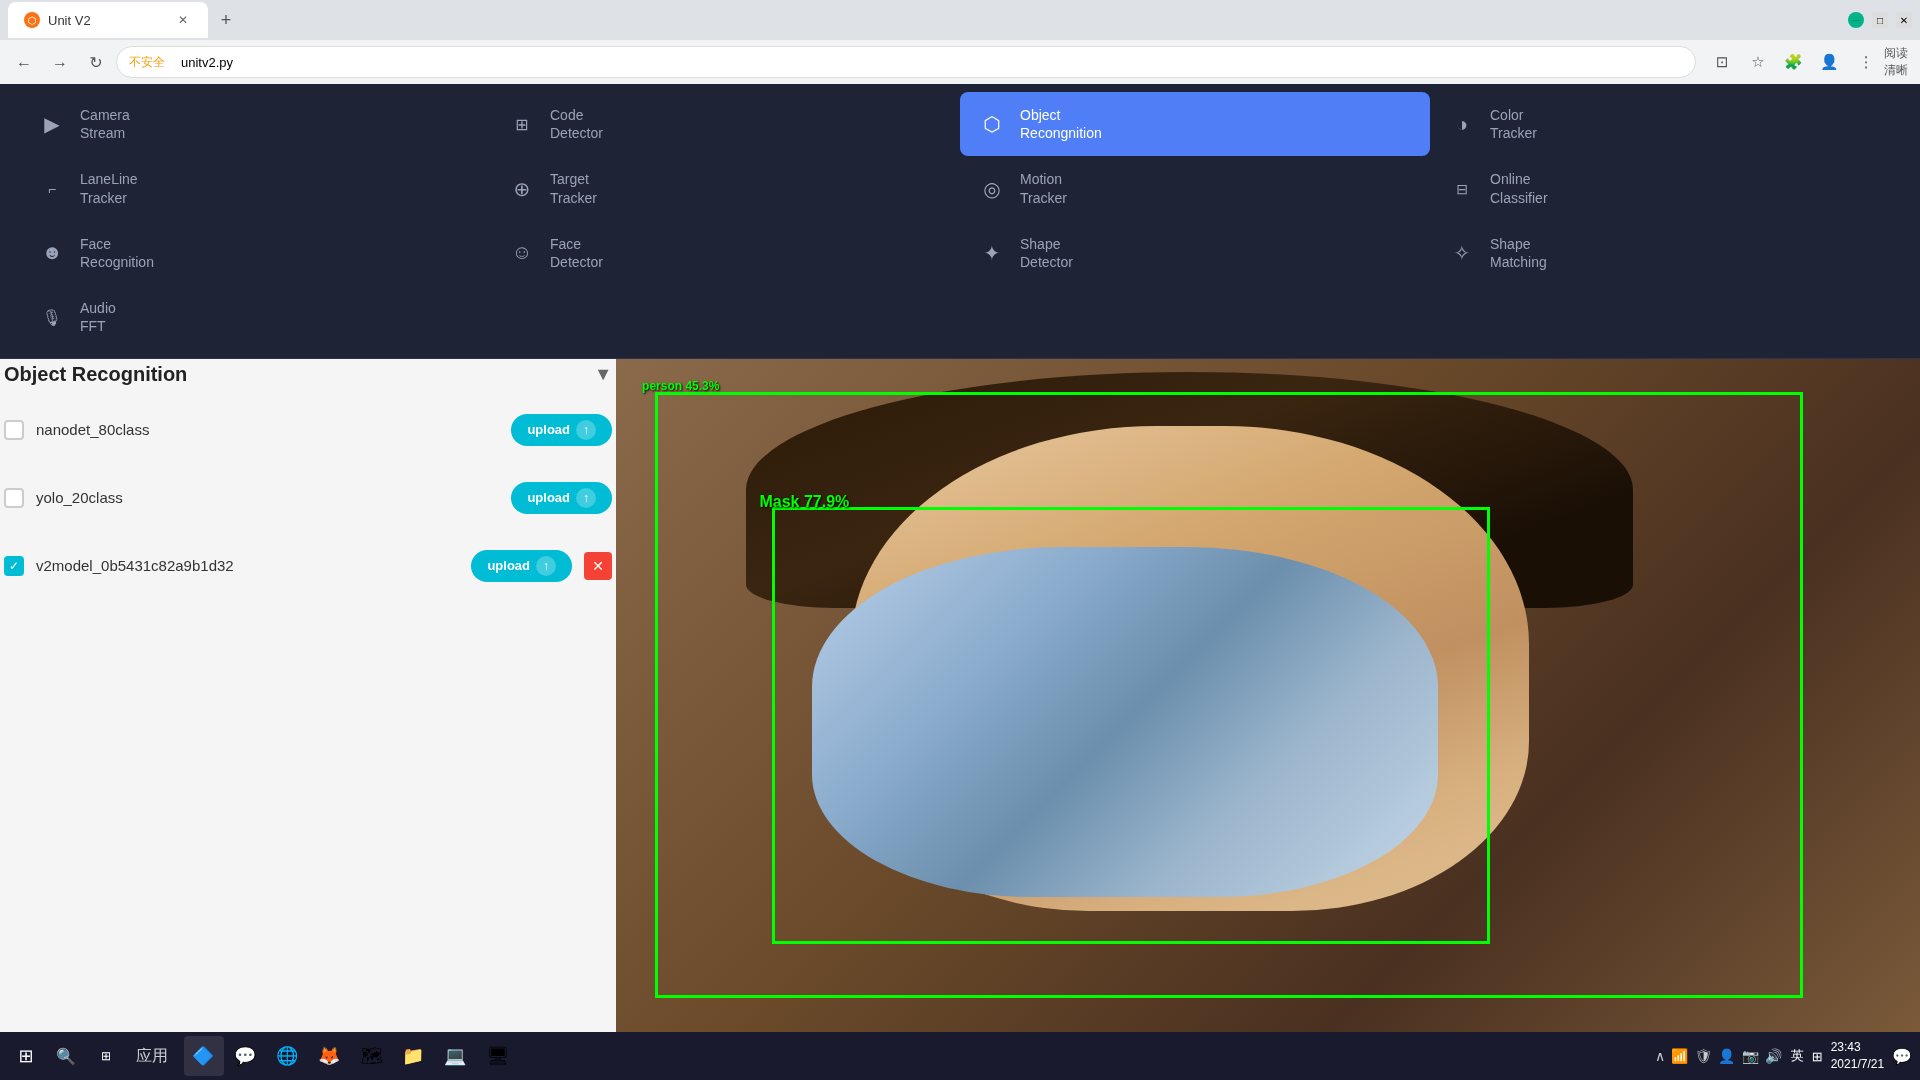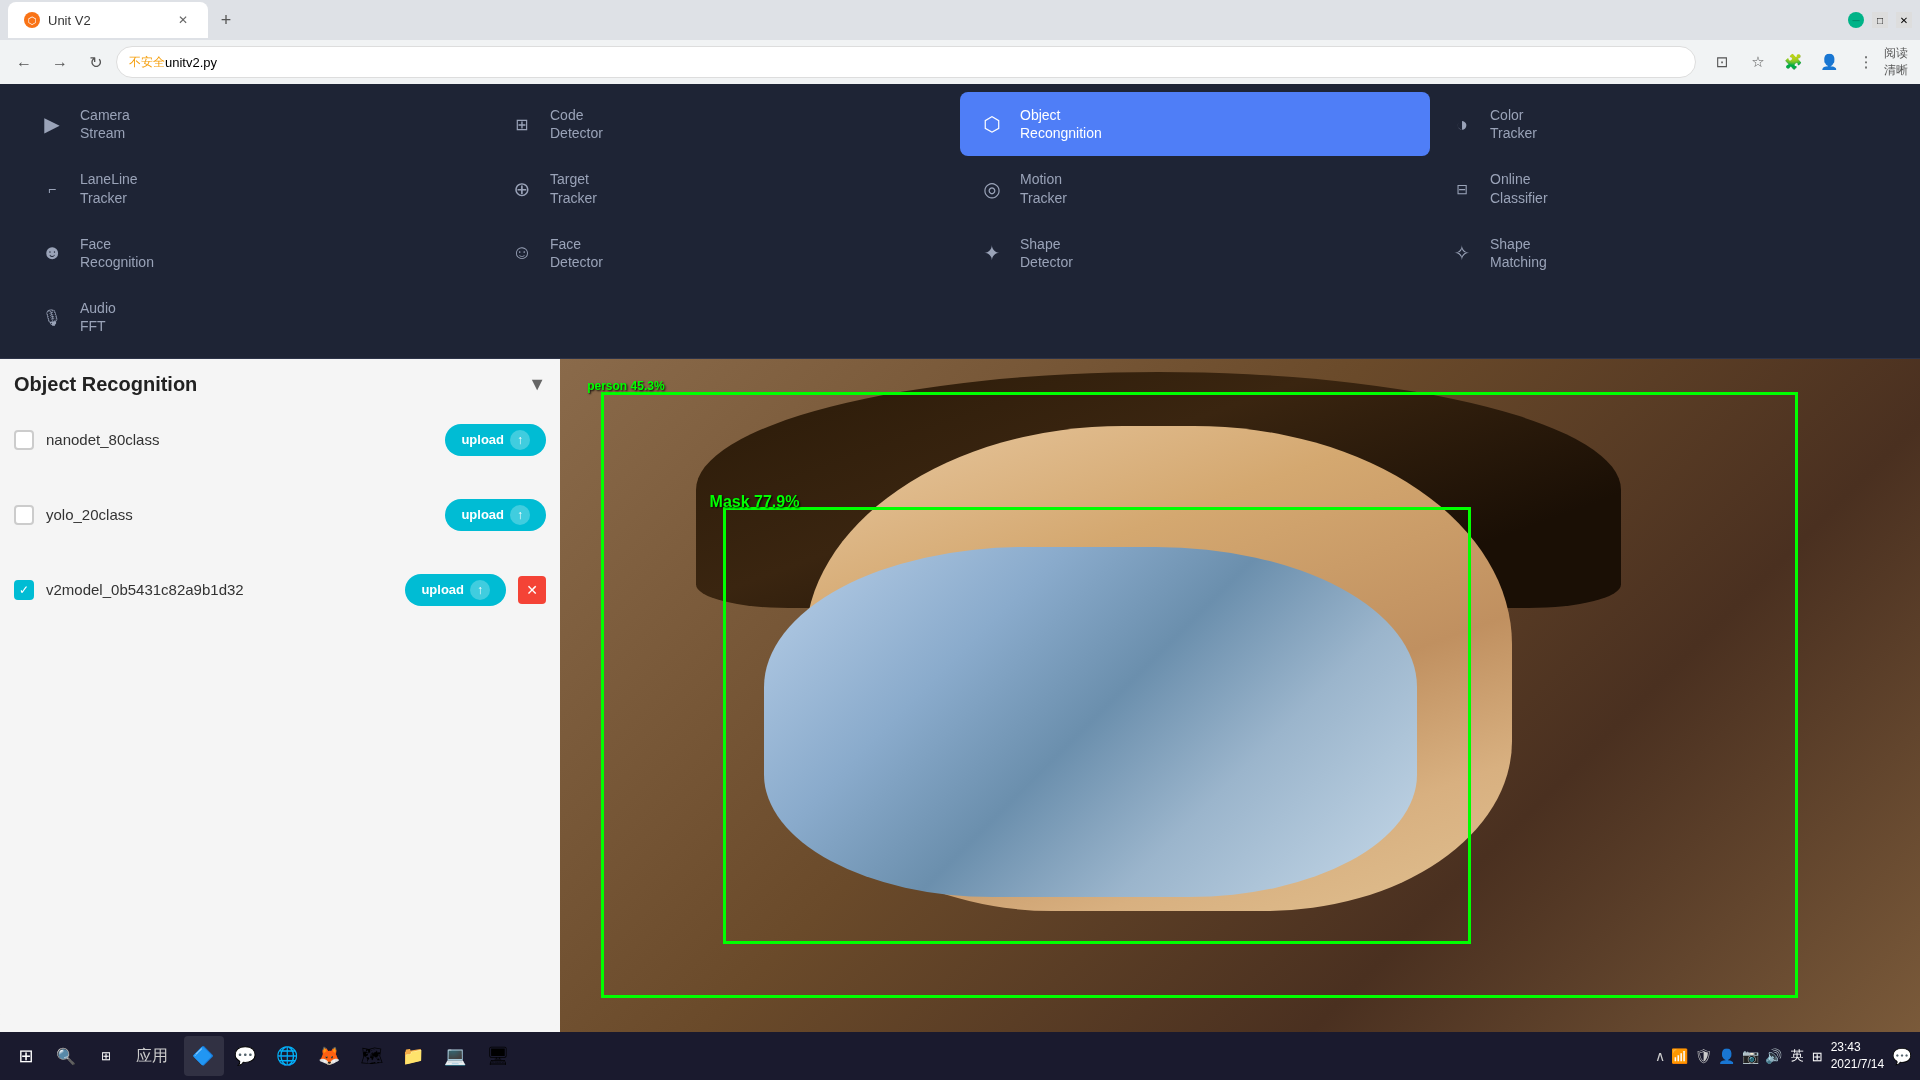--- a/index.html
+++ b/index.html
@@ -4,21 +4,21 @@
   <style>
     * { margin: 0; padding: 0; box-sizing: border-box; }
     body { font-family: 'Segoe UI', Arial, sans-serif; background: #f0f0f0; width: 1920px; height: 1080px; overflow: hidden; }
     .tab-bar { display: flex; align-items: center; height: 40px; background: #dee1e6; padding: 0 8px; gap: 4px; }
     .tab { display: flex; align-items: center; background: #fff; border-radius: 8px 8px 0 0; padding: 0 16px; height: 36px; gap: 8px; min-width: 200px; font-size: 13px; color: #333; }
     .tab .favicon { width: 16px; height: 16px; background: #f97316; border-radius: 50%; display: flex; align-items: center; justify-content: center; font-size: 10px; color: white; }
     .tab .close-btn { margin-left: auto; width: 18px; height: 18px; border-radius: 50%; display: flex; align-items: center; justify-content: center; font-size: 12px; color: #666; cursor: pointer; }
     .new-tab-btn { width: 28px; height: 28px; border-radius: 50%; display: flex; align-items: center; justify-content: center; font-size: 18px; color: #555; cursor: pointer; }
     .browser-controls { display: flex; align-items: center; gap: 4px; padding: 4px 8px; background: #f1f3f4; height: 44px; }
     .nav-btn { width: 32px; height: 32px; border-radius: 50%; display: flex; align-items: center; justify-content: center; font-size: 16px; color: #555; cursor: pointer; }
-    .address-bar { flex: 1; height: 32px; background: #fff; border-radius: 16px; display: flex; align-items: center; padding: 0 12px; gap: 0; font-size: 13px; color: #333; border: 1px solid #ddd; }
+    .address-bar { flex: 1; height: 32px; background: #fff; border-radius: 16px; display: flex; align-items: center; padding: 0 12px; gap: 16px; font-size: 13px; color: #333; border: 1px solid #ddd; }
     .address-bar .warning { color: #f59e0b; font-size: 12px; }
     .toolbar-icons { display: flex; align-items: center; gap: 8px; margin-left: 8px; }
     .toolbar-icon { width: 28px; height: 28px; border-radius: 50%; display: flex; align-items: center; justify-content: center; color: #555; font-size: 15px; cursor: pointer; }
 
     
     .taskbar { position: fixed; bottom: 0; left: 0; right: 0; height: 48px; background: #1a1a2e; display: flex; align-items: center; padding: 0 8px; gap: 4px; z-index: 100; }
     .taskbar-start { width: 36px; height: 36px; display: flex; align-items: center; justify-content: center; color: white; font-size: 18px; }
     .taskbar-search { width: 36px; height: 36px; display: flex; align-items: center; justify-content: center; color: white; font-size: 16px; }
     .taskbar-widget { width: 36px; height: 36px; display: flex; align-items: center; justify-content: center; color: white; font-size: 16px; }
     .taskbar-apps { display: flex; align-items: center; gap: 2px; margin-left: 4px; }
@@ -36,26 +36,26 @@
     .nav-grid { display: grid; grid-template-columns: repeat(4, 1fr); gap: 0; padding: 0 20px; }
     .nav-item { display: flex; align-items: center; gap: 12px; padding: 14px 16px; cursor: pointer; border-radius: 8px; color: #9aa3b8; font-size: 14px; transition: background 0.2s; }
     .nav-item.active { background: #4f7ef7; color: white; }
     .nav-item .nav-icon { width: 32px; height: 32px; display: flex; align-items: center; justify-content: center; font-size: 20px; flex-shrink: 0; }
     .nav-item .nav-label { font-size: 14px; font-weight: 500; line-height: 1.3; }
 
     
     .content-area { display: flex; flex: 1; background: #f5f5f5; }
 
     
-    .left-panel { width: 560px; background: #f5f5f5; padding: 14px; flex-shrink: 0; border-radius: 19px; }
+    .left-panel { width: 616px; background: #f5f5f5; padding: 4px; flex-shrink: 0; border-radius: 19px; }
     .panel-header { display: flex; align-items: center; justify-content: space-between; margin-bottom: 20px; }
     .panel-title { font-size: 20px; font-weight: 600; color: #222; }
     .panel-collapse { color: #666; font-size: 18px; cursor: pointer; }
 
-    .model-list { display: flex; flex-direction: column; gap: 27px; }
+    .model-list { display: flex; flex-direction: column; gap: 20px; }
     .model-item { display: flex; align-items: center; gap: 12px; padding: 8px 0; }
     .model-checkbox { width: 20px; height: 20px; border: 2px solid #ccc; border-radius: 4px; display: flex; align-items: center; justify-content: center; cursor: pointer; background: white; }
     .model-checkbox.checked { background: #00bcd4; border-color: #00bcd4; color: white; font-size: 12px; }
     .model-name { flex: 1; font-size: 15px; color: #333; font-weight: 500; }
     .upload-btn { background: #00bcd4; color: white; border: none; border-radius: 20px; padding: 6px 16px; font-size: 13px; cursor: pointer; display: flex; align-items: center; gap: 6px; font-weight: 600; }
     .upload-btn .upload-icon { width: 20px; height: 20px; background: rgba(255,255,255,0.25); border-radius: 50%; display: flex; align-items: center; justify-content: center; font-size: 12px; }
     .delete-btn { width: 28px; height: 28px; background: #f44336; color: white; border: none; border-radius: 4px; display: flex; align-items: center; justify-content: center; font-size: 14px; cursor: pointer; }
 
     
     .right-panel { flex: 1; background: #2a2a2a; position: relative; overflow: hidden; }
@@ -276,17 +276,17 @@
       <span class="taskbar-sys-icon">📶</span>
       <span class="taskbar-sys-icon">🛡</span>
       <span class="taskbar-sys-icon">👤</span>
       <span class="taskbar-sys-icon">📷</span>
       <span class="taskbar-sys-icon">🔊</span>
     </div>
     <span style="font-size:13px;">英</span>
     <span style="font-size:13px;">⊞</span>
     <div class="taskbar-time">
       <div>23:43</div>
-      <div>2021/7/14</div>
+      <div>2021/7/21</div>
     </div>
     <span style="font-size:16px;">💬</span>
   </div>
 </div>
 
 </body></html>

